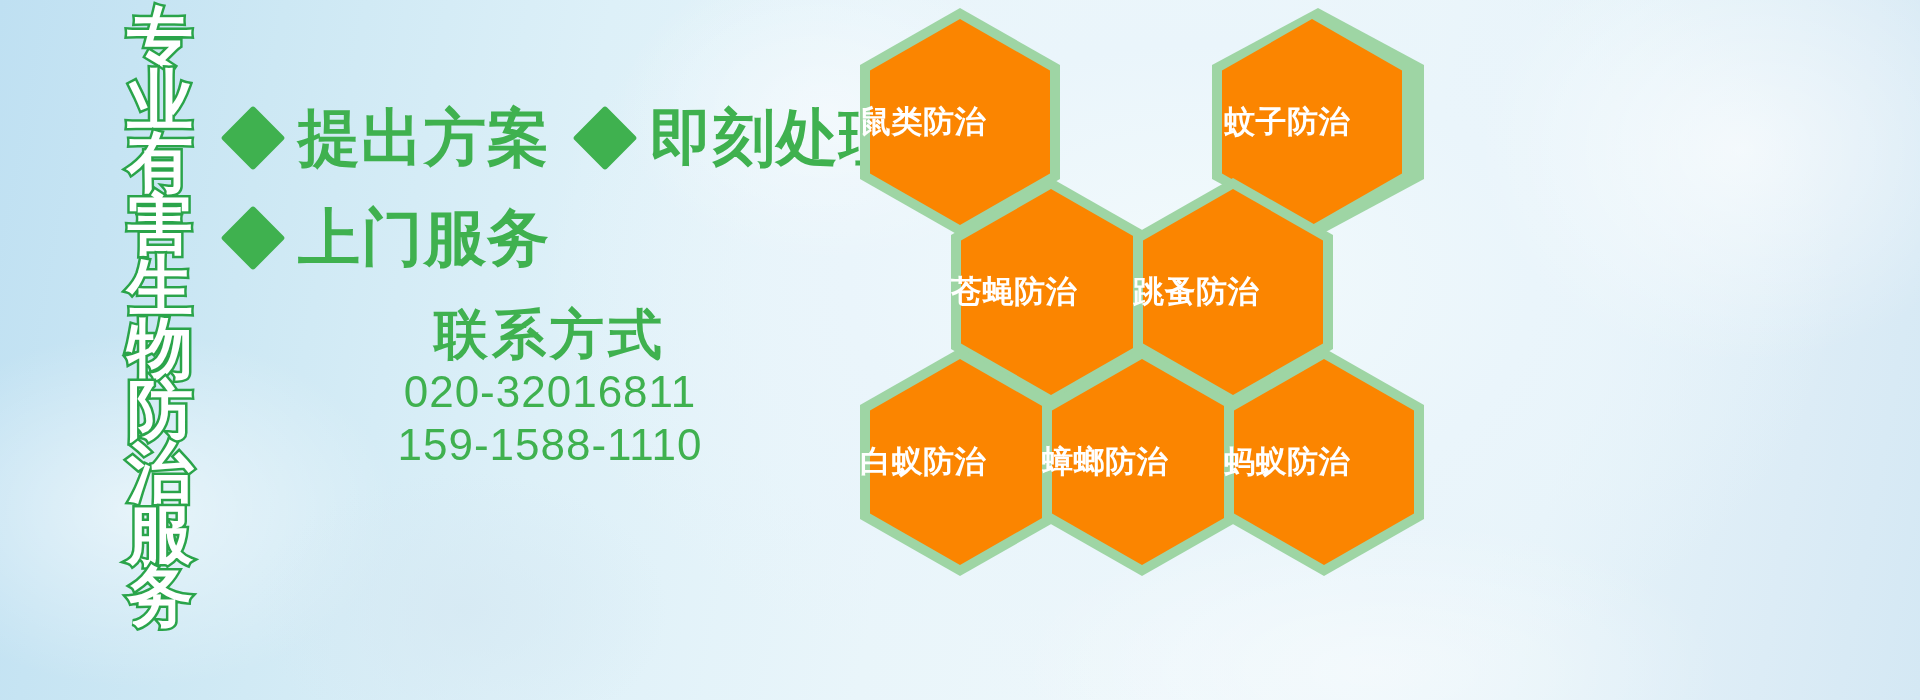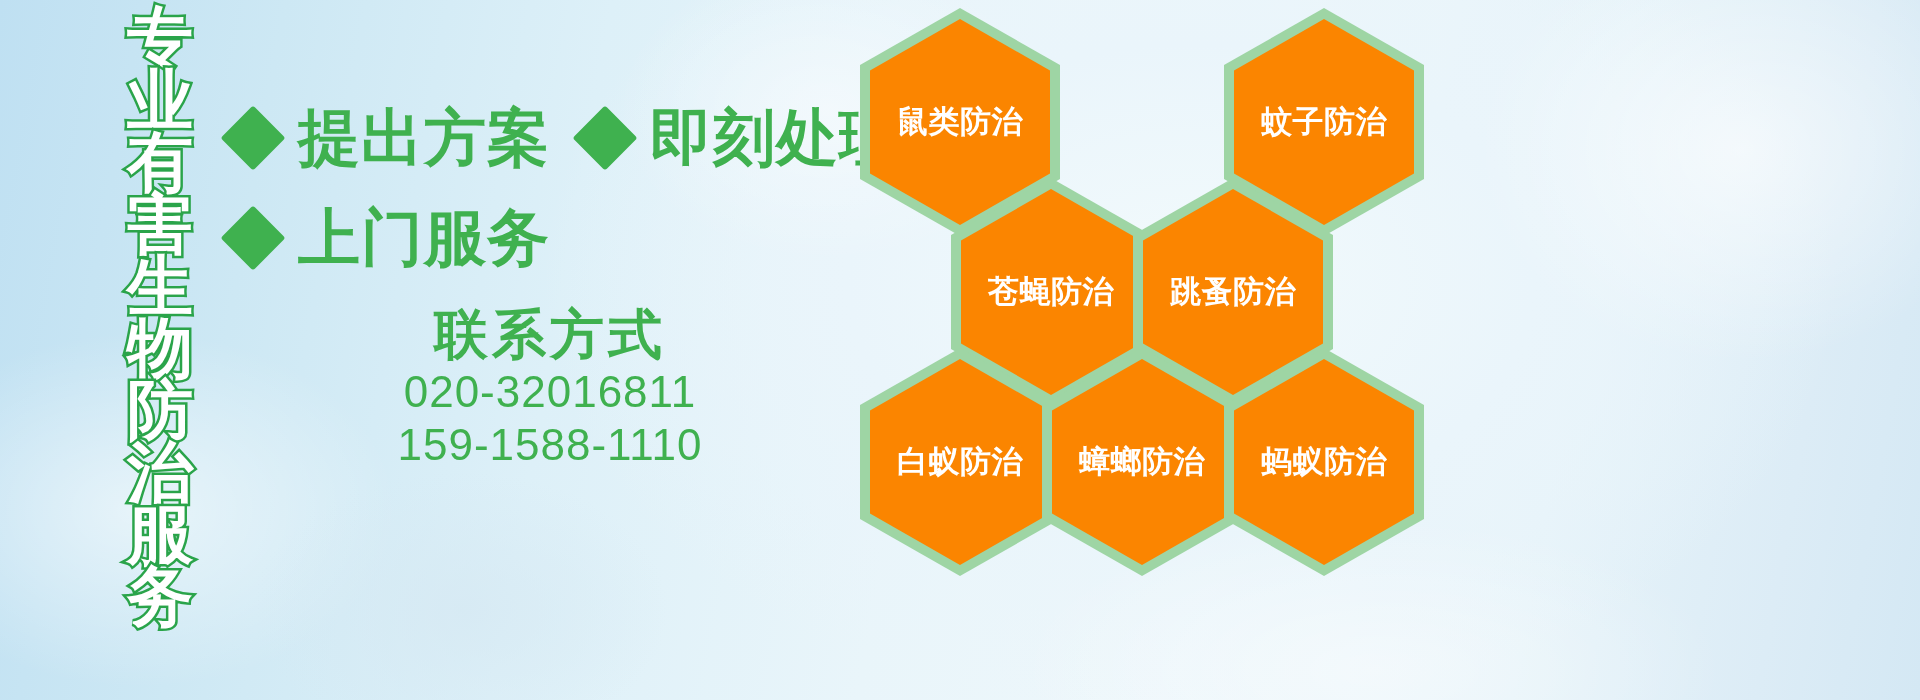--- a/index.html
+++ b/index.html
@@ -60,21 +60,21 @@
   }
   .phone{
     font-size:44px;color:#3fb14f;font-weight:normal;
     letter-spacing:1px;line-height:1.22;
   }
 
   
   #honeycomb{position:absolute;left:852px;top:0px;width:620px;height:580px;}
   .hex{
     position:absolute;width:200px;height:228px;
-    display:flex;align-items:center;justify-content:center;
+    display:flex;align-items:center;
     clip-path:polygon(50% 0%,100% 25%,100% 75%,50% 100%,0% 75%,0% 25%);
     background:#9ed5a4;
   }
   .hex-inner{
     position:absolute;left:10px;top:11px;width:180px;height:206px;
     clip-path:polygon(50% 0%,100% 25%,100% 75%,50% 100%,0% 75%,0% 25%);
     background:#fb8500;
   }
   .hex-label{
     position:relative;z-index:2;
@@ -132,21 +132,21 @@
     <div class="phone">020-32016811</div>
     <div class="phone">159-1588-1110</div>
   </div>
 
   <div id="honeycomb">
 
     <div class="hex" style="left:8px;  top:8px;">
       <div class="hex-inner"></div>
       <span class="hex-label">鼠类防治</span>
     </div>
-    <div class="hex" style="left:372px; top:8px;">
+    <div class="hex" style="left:360px; top:8px;padding-left:12px;">
       <div class="hex-inner"></div>
       <span class="hex-label">蚊子防治</span>
     </div>
 
     <div class="hex" style="left:99px;  top:178px;">
       <div class="hex-inner"></div>
       <span class="hex-label">苍蝇防治</span>
     </div>
     <div class="hex" style="left:281px; top:178px;">
       <div class="hex-inner"></div>

